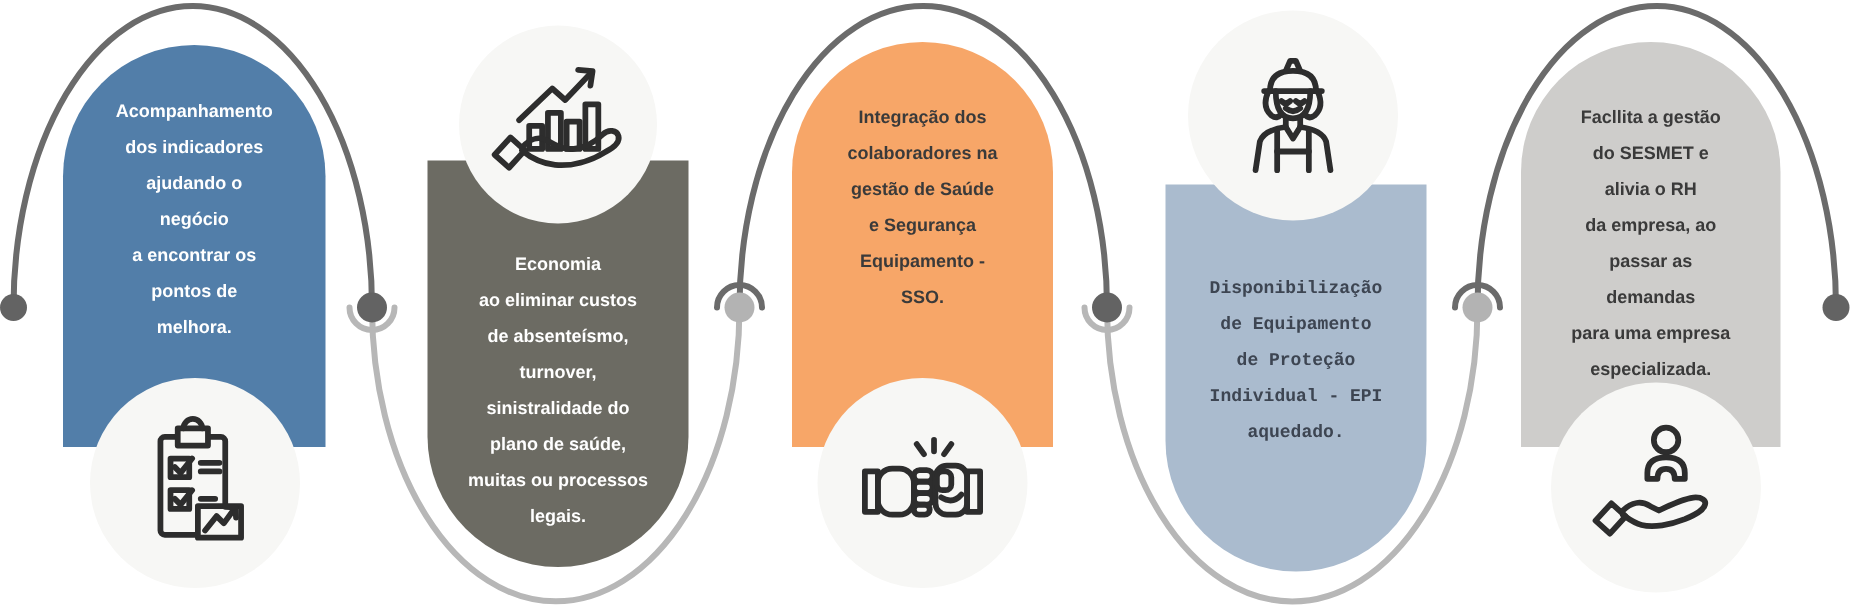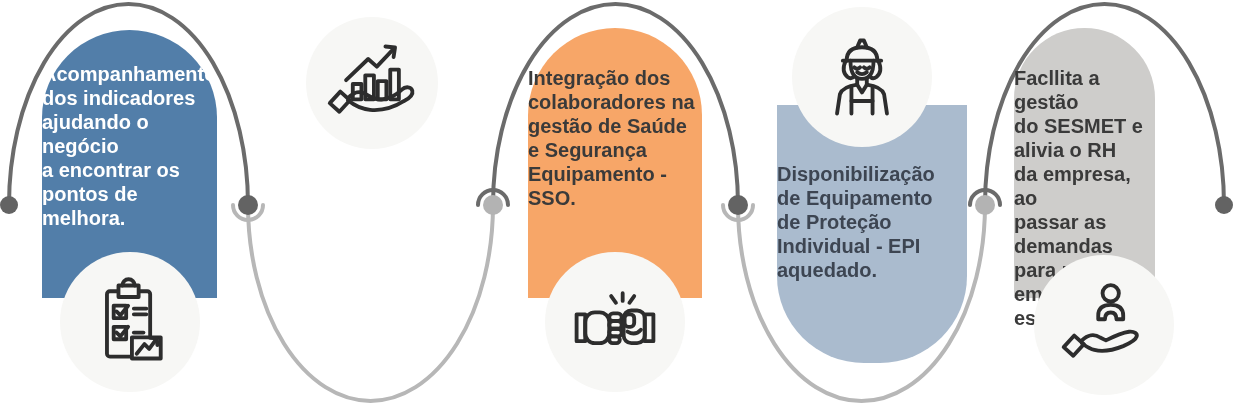--- a/index.html
+++ b/index.html
@@ -11,32 +11,32 @@
   
   .connectors{position:absolute;left:0;top:0;z-index:0;}
   .arc{fill:none;stroke-width:4;stroke-linecap:round;}
   .arc.dark{stroke:var(--arc-dark);}
   .arc.light{stroke:var(--arc-light);}
   .dot.dark{fill:var(--dot-dark);}
   .dot.light{fill:var(--dot-light);}
   
   .card{position:absolute;z-index:1;}
   .card-text{
-    width:100%;white-space:pre-line;
-    font-size:20px;font-weight:600;line-height:24px;letter-spacing:0;
+    width:100%;text-align:center;white-space:pre-line;
+    font-size:12px;font-weight:600;line-height:24px;letter-spacing:0;
   }
   .card1{left:42px;top:30px;width:175px;height:268px;border-radius:88px 88px 0 0;}
   .card1 .card-text{padding-top:32px;}
   .card2{left:285px;top:107px;width:174px;height:271px;border-radius:0 0 87px 87px;}
   .card2 .card-text{padding-top:57px;}
   .card3{left:528px;top:28px;width:174px;height:270px;border-radius:87px 87px 0 0;}
   .card3 .card-text{padding-top:38px;}
-  .card4{left:777px;top:105px;width:190px;height:258px;border-radius:0 0 87px 87px;}
+  .card4{left:777px;top:123px;width:174px;height:258px;border-radius:0 0 87px 87px;font-family:Liberation Mono, monospace;}
   .card4 .card-text{padding-top:57px;}
-  .card5{left:1014px;top:28px;width:141px;height:270px;border-radius:87px 87px 0 0;}
+  .card5{left:1014px;top:28px;width:173px;height:270px;border-radius:87px 87px 0 0;}
   .card5 .card-text{padding-top:38px;}
   
   .circle{
     position:absolute;z-index:2;border-radius:50%;
     background:var(--circle-fill);
     display:flex;align-items:center;justify-content:center;
   }
   .circle1{left:60px;top:252px;width:140px;height:140px;}
   .circle2{left:306px;top:17px;width:132px;height:132px;}
   .circle3{left:545px;top:252px;width:140px;height:140px;}
@@ -77,20 +77,30 @@
   <div class="card card1" style="background-color: rgb(82, 126, 169); color: rgb(255, 255, 255);">
     <div class="card-text">Acompanhamento
 dos indicadores
 ajudando o
 negócio
 a encontrar os
 pontos de
 melhora.</div>
   </div>
 
+  <div class="card card2" style="background-color: rgb(108, 107, 99); color: rgb(255, 255, 255);">
+    <div class="card-text">Economia
+ao eliminar custos
+de absenteísmo,
+turnover,
+sinistralidade do
+plano de saúde,
+muitas ou processos
+legais.</div>
+  </div>
 
   <div class="card card3" style="background-color: rgb(247, 166, 104); color: rgb(58, 58, 58);">
     <div class="card-text">Integração dos
 colaboradores na
 gestão de Saúde
 e Segurança
 Equipamento -
 SSO.</div>
   </div>
 

